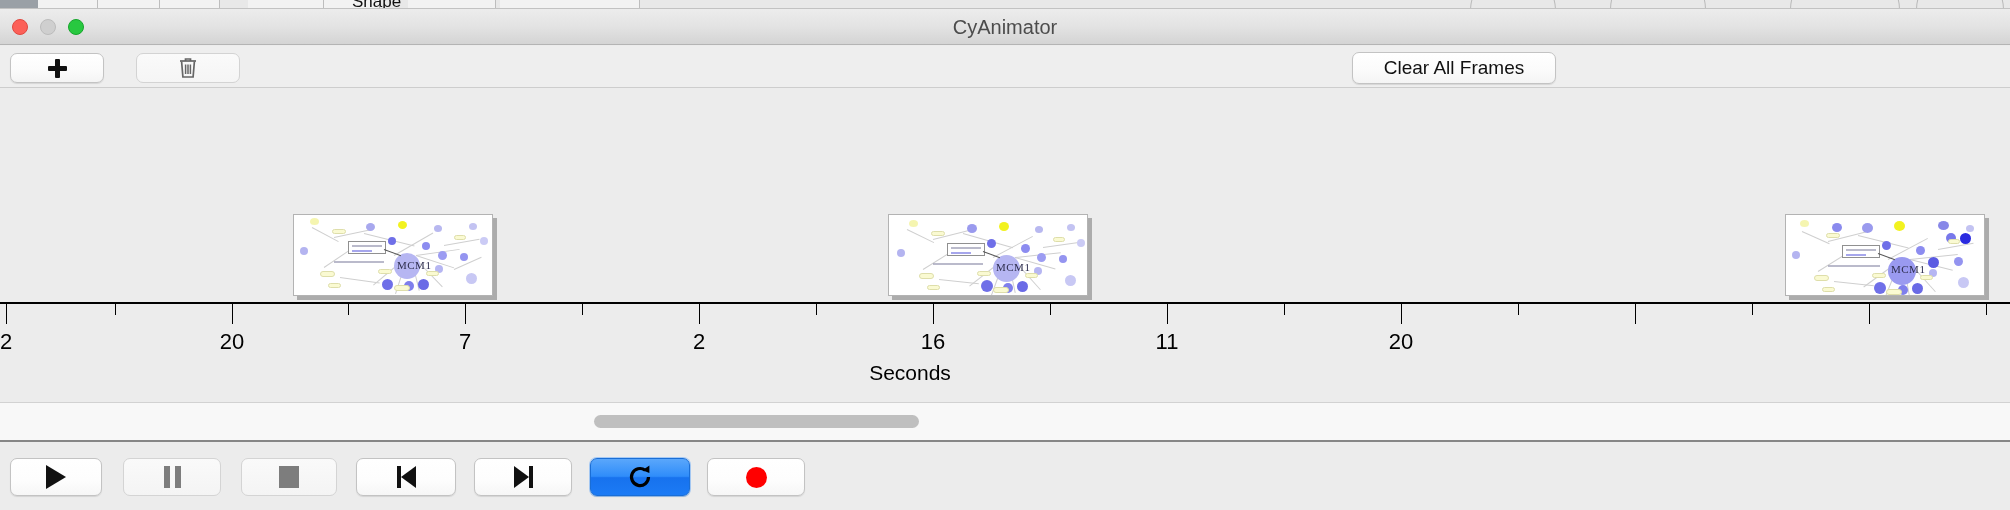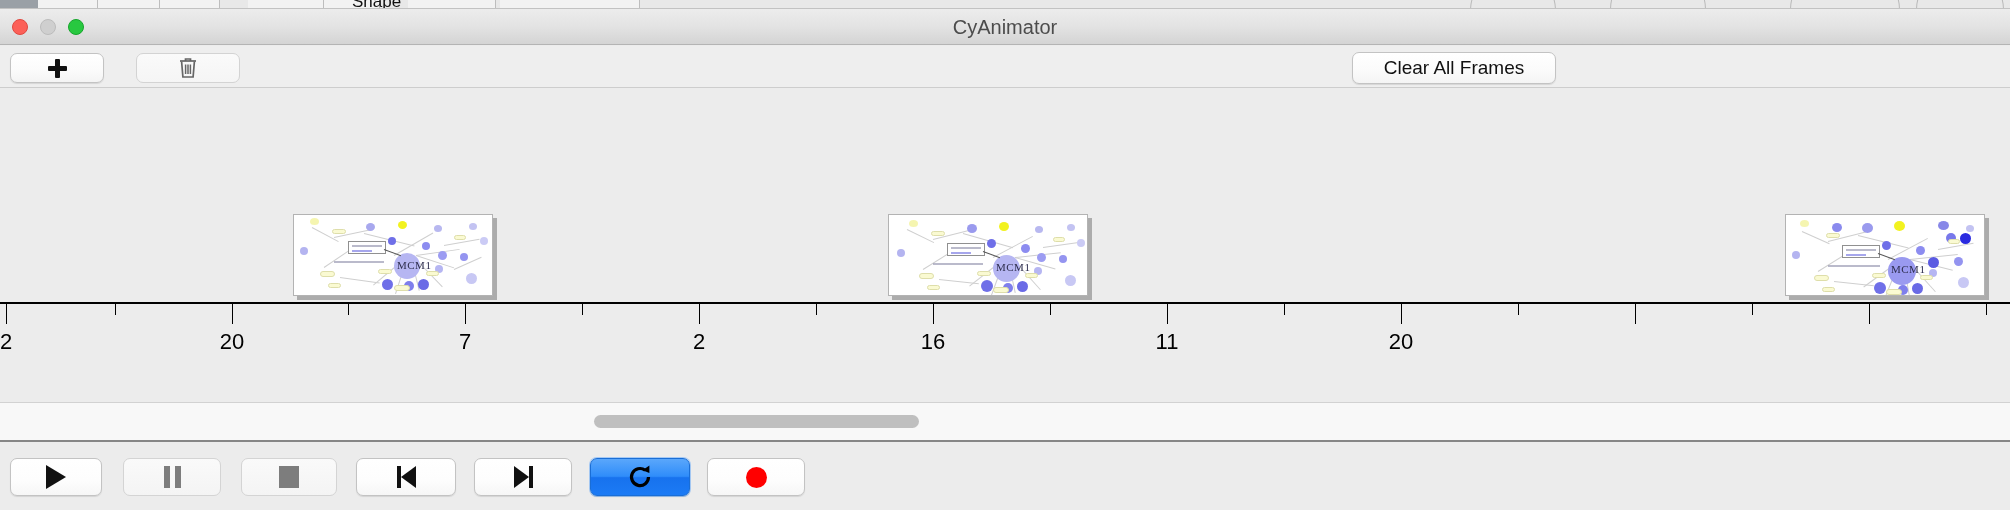--- a/index.html
+++ b/index.html
@@ -426,20 +426,23 @@
   <div class="tick minor" style="left:1986px;"></div>
 
   <div class="ticklabel" style="left:6px;">2</div>
   <div class="ticklabel" style="left:232px;">20</div>
   <div class="ticklabel" style="left:465px;">7</div>
   <div class="ticklabel" style="left:699px;">2</div>
   <div class="ticklabel" style="left:933px;">16</div>
   <div class="ticklabel" style="left:1167px;">11</div>
   <div class="ticklabel" style="left:1401px;">20</div>
 
+  <div class="axis-title">
+    <span>Seconds</span>
+  </div>
 </div>
 
 <div class="scrollstrip">
   <div class="scrollthumb"></div>
 </div>
 
 <div class="transport">
 
   <div class="tbtn" style="left:10px;width:92px;">
     <span class="ico-play"></span>

